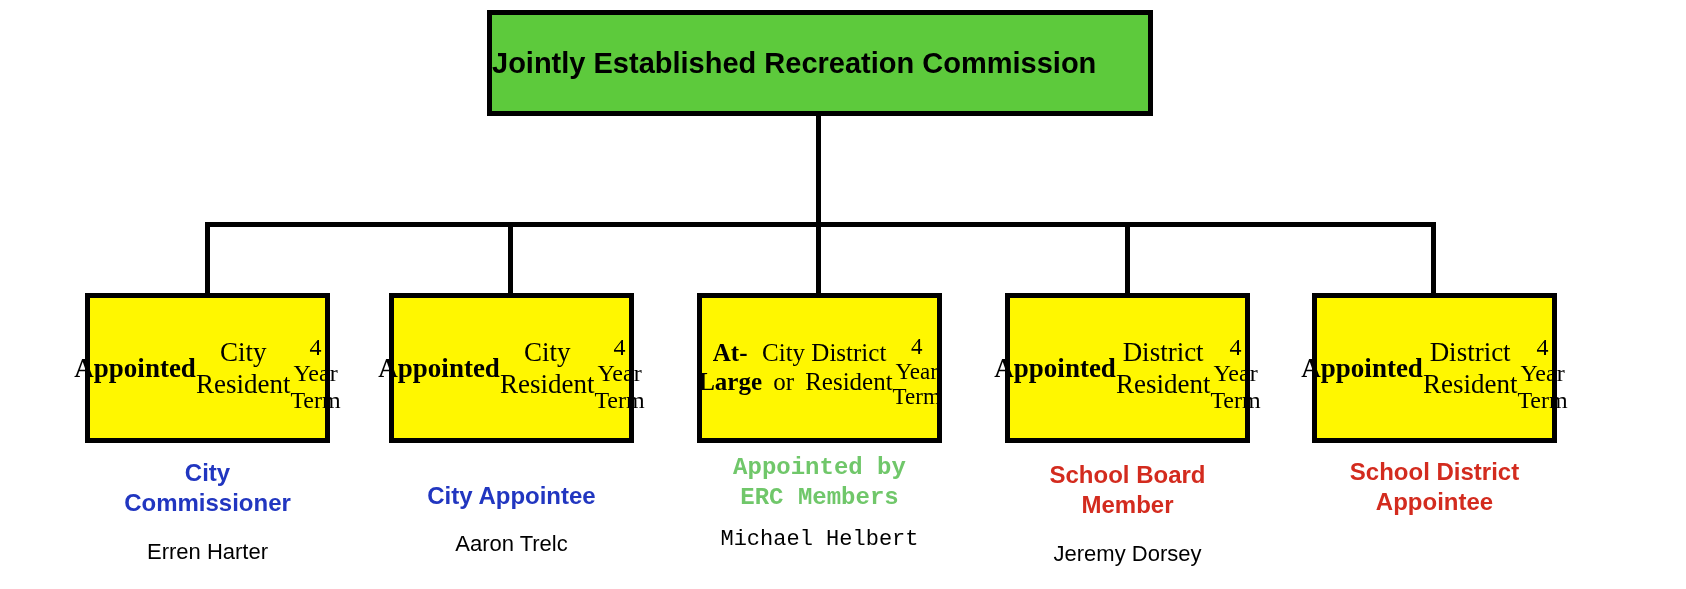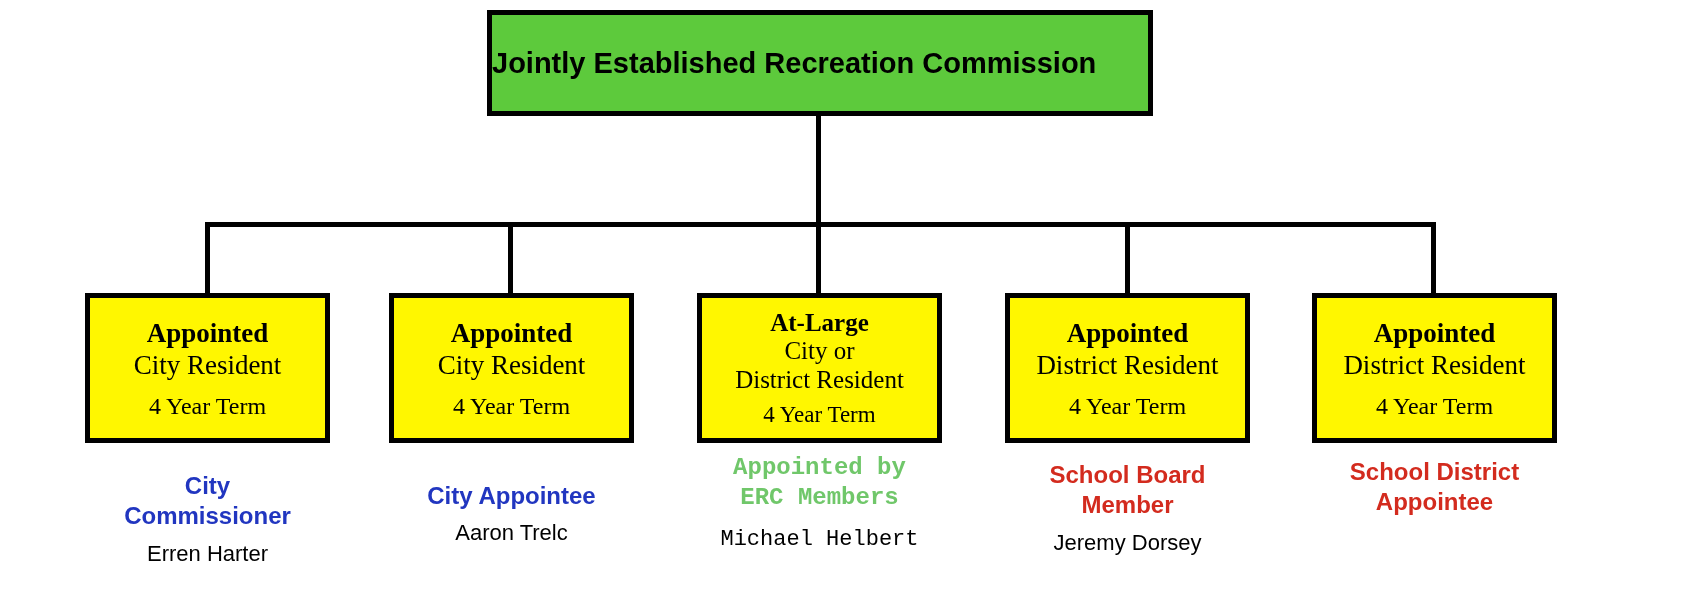--- a/index.html
+++ b/index.html
@@ -22,48 +22,48 @@
   .header-box{
     position:absolute;left:487px;top:10px;width:666px;height:106px;
     background:#5dca3c;border:5px solid #000;box-sizing:border-box;
     display:flex;align-items:center;
     font-size:29px;font-weight:bold;color:#000;letter-spacing:0px;
   }
   
   .ybox{
     position:absolute;top:293px;width:245px;height:150px;
     background:#fff700;border:5px solid #000;box-sizing:border-box;
-    display:flex;flex-direction:column;align-items:center;justify-content:center;
+    display:flex;flex-direction:row;align-items:center;justify-content:center;
     font-family:"Liberation Serif",serif;color:#000;text-align:center;
   }
   .ybox .bt{font-size:27px;font-weight:bold;line-height:1.2;}
   .ybox .bl{font-size:27px;line-height:1.2;}
   .ybox .term{font-size:24px;margin-top:11px;line-height:1.1;}
   .ybox.compact .bt{font-size:25px;line-height:1.15;}
   .ybox.compact .bl{font-size:25px;line-height:1.15;}
   .ybox.compact .term{font-size:23px;margin-top:7px;}
   #box1{left:85px;}
   #box2{left:389px;}
   #box3{left:697px;}
   #box4{left:1005px;}
   #box5{left:1312px;}
   
   .label{
     position:absolute;width:245px;text-align:center;
   }
-  #lab1{left:85px;top:471px;}
+  #lab1{left:85px;top:458px;}
   #lab2{left:389px;top:481px;}
   #lab3{left:697px;top:453px;font-family:Liberation Mono, monospace;}
   #lab4{left:1005px;top:460px;}
   #lab5{left:1312px;top:457px;}
   .role{font-size:24px;font-weight:bold;line-height:1.27;}
   .role.blue {color:#2136c0;}
   .role.green{color:#70c76a;}
   .role.red  {color:#d32b1e;}
-  .name{font-size:22px;color:#000;margin-top:9px;line-height:1.2;}
+  .name{font-size:22px;color:#000;margin-top:20px;line-height:1.2;}
   #lab3 .name{margin-top:13px;}
 </style>
 </head>
 <body>
 
 <div id="canvas">
 
   <div class="line" id="stem"></div>
   <div class="line" id="hbar"></div>
   <div class="line" id="drop1"></div>

